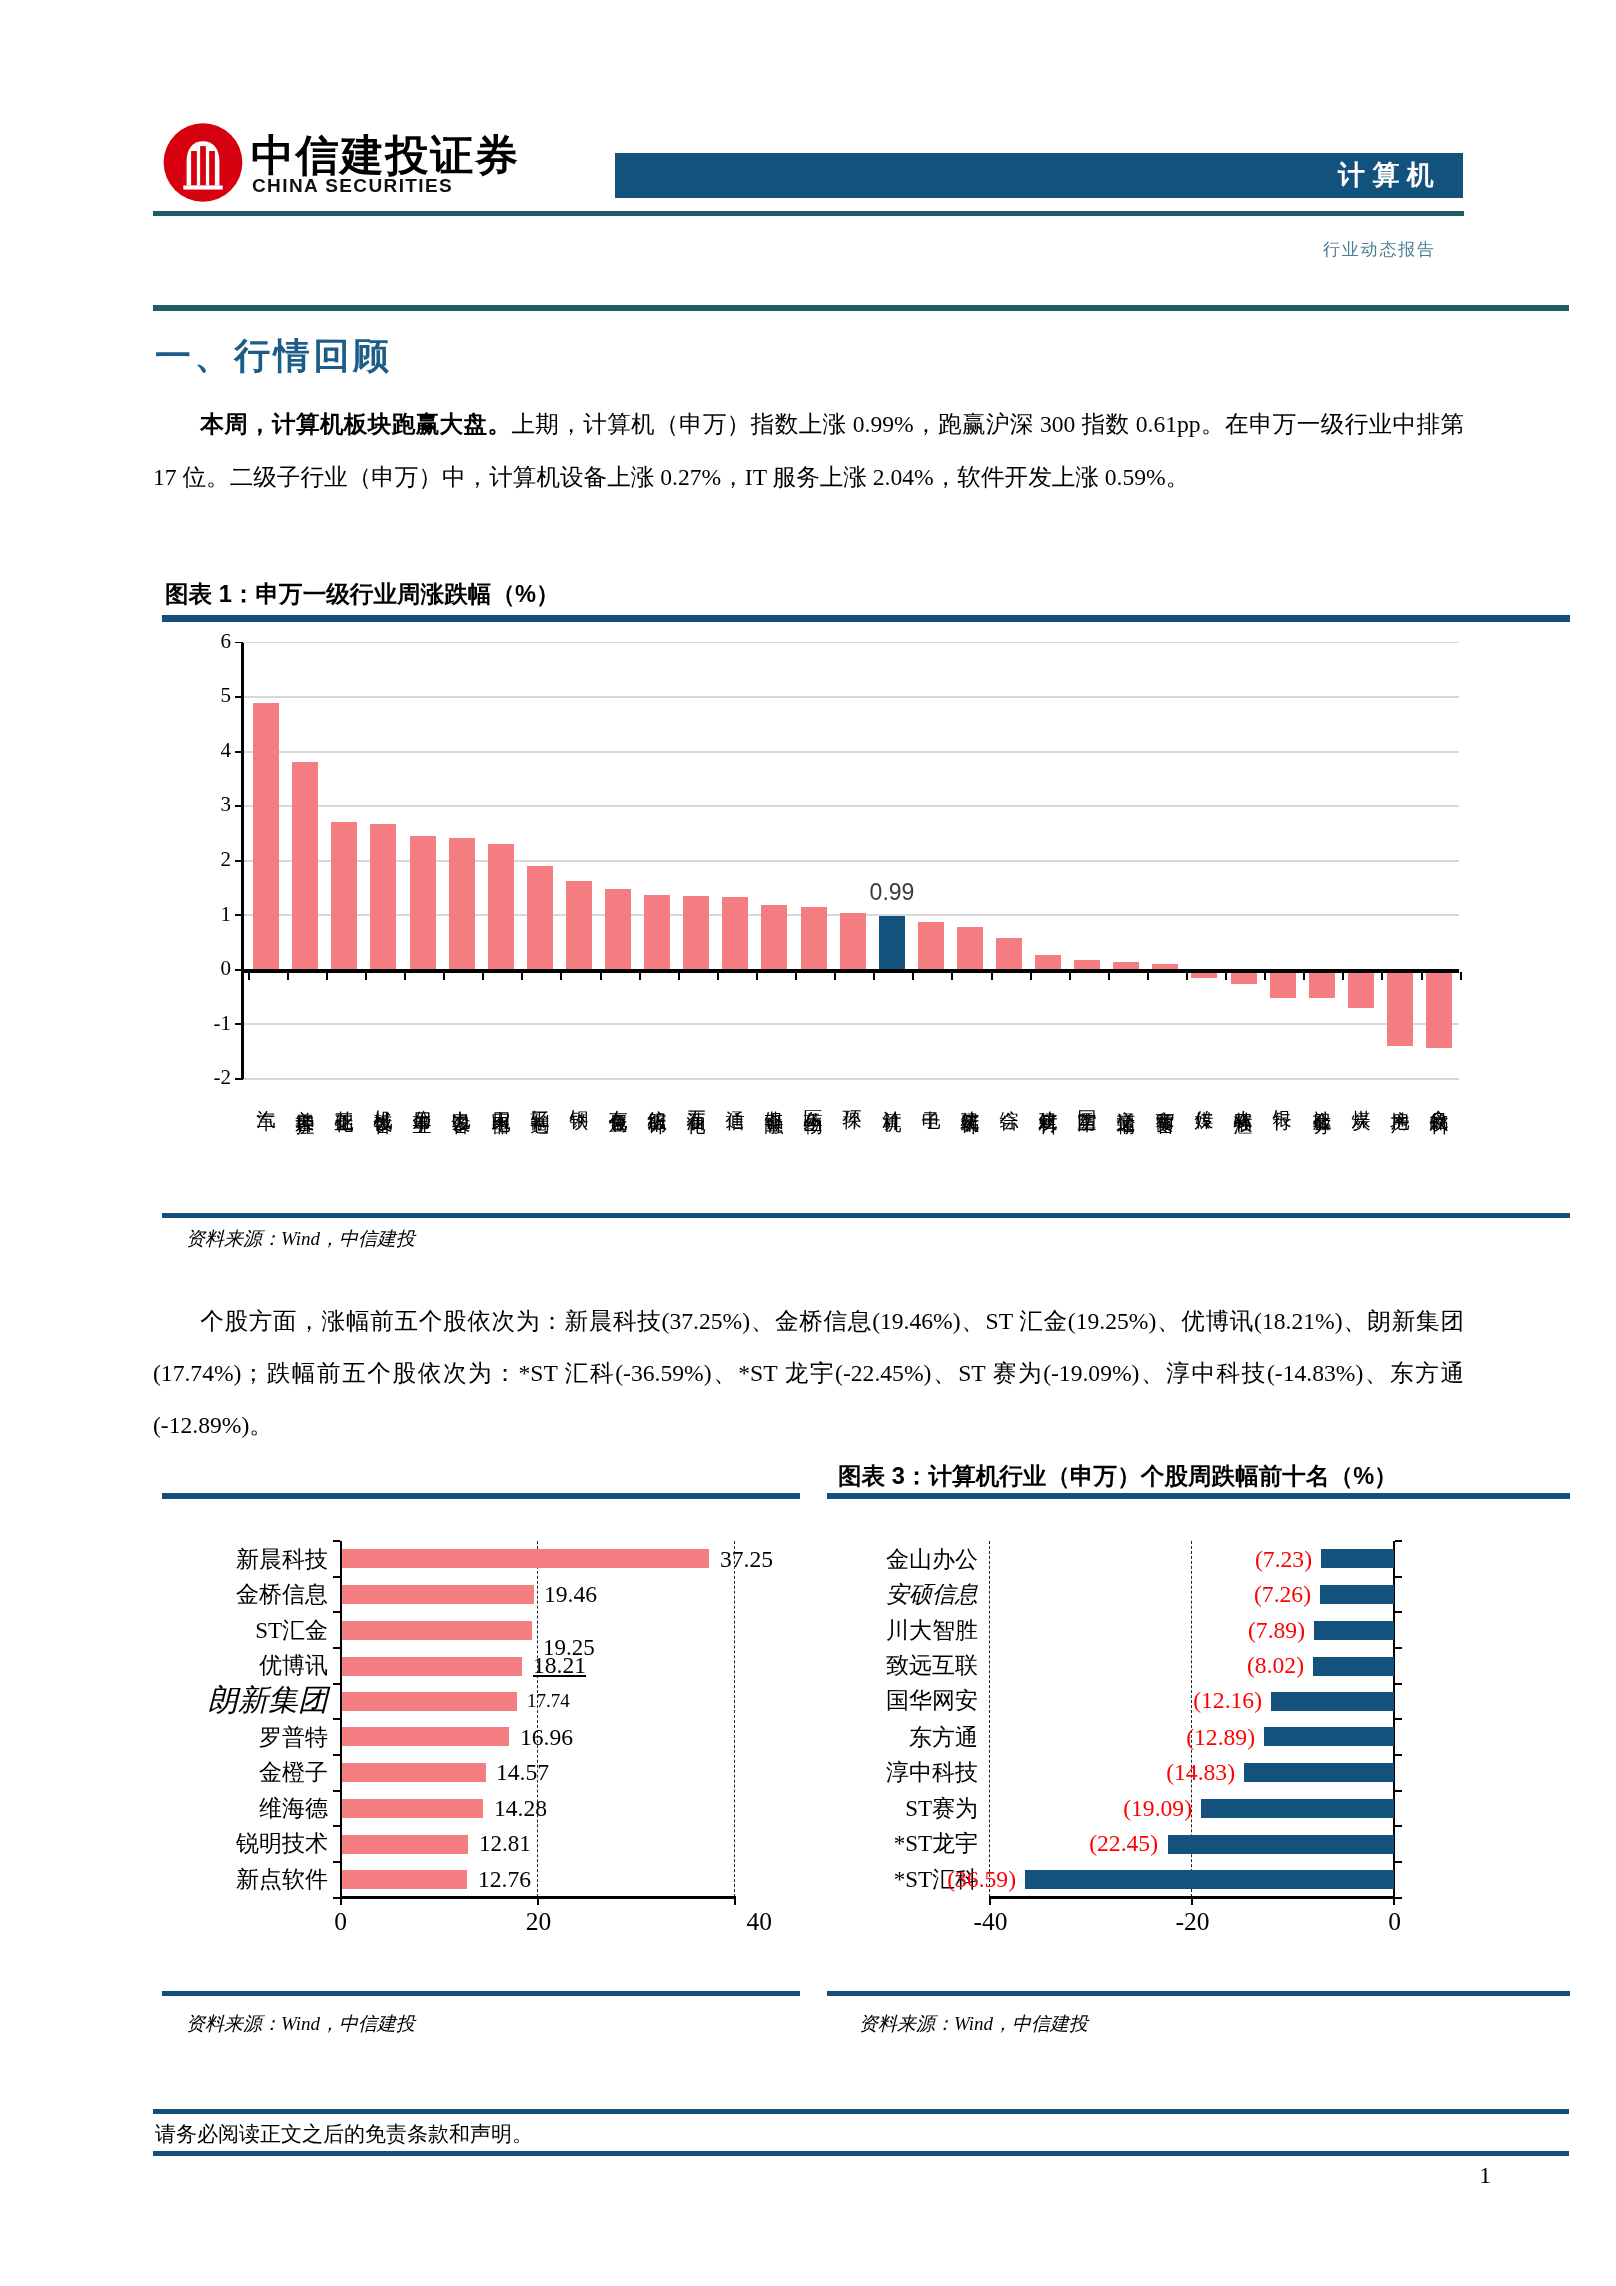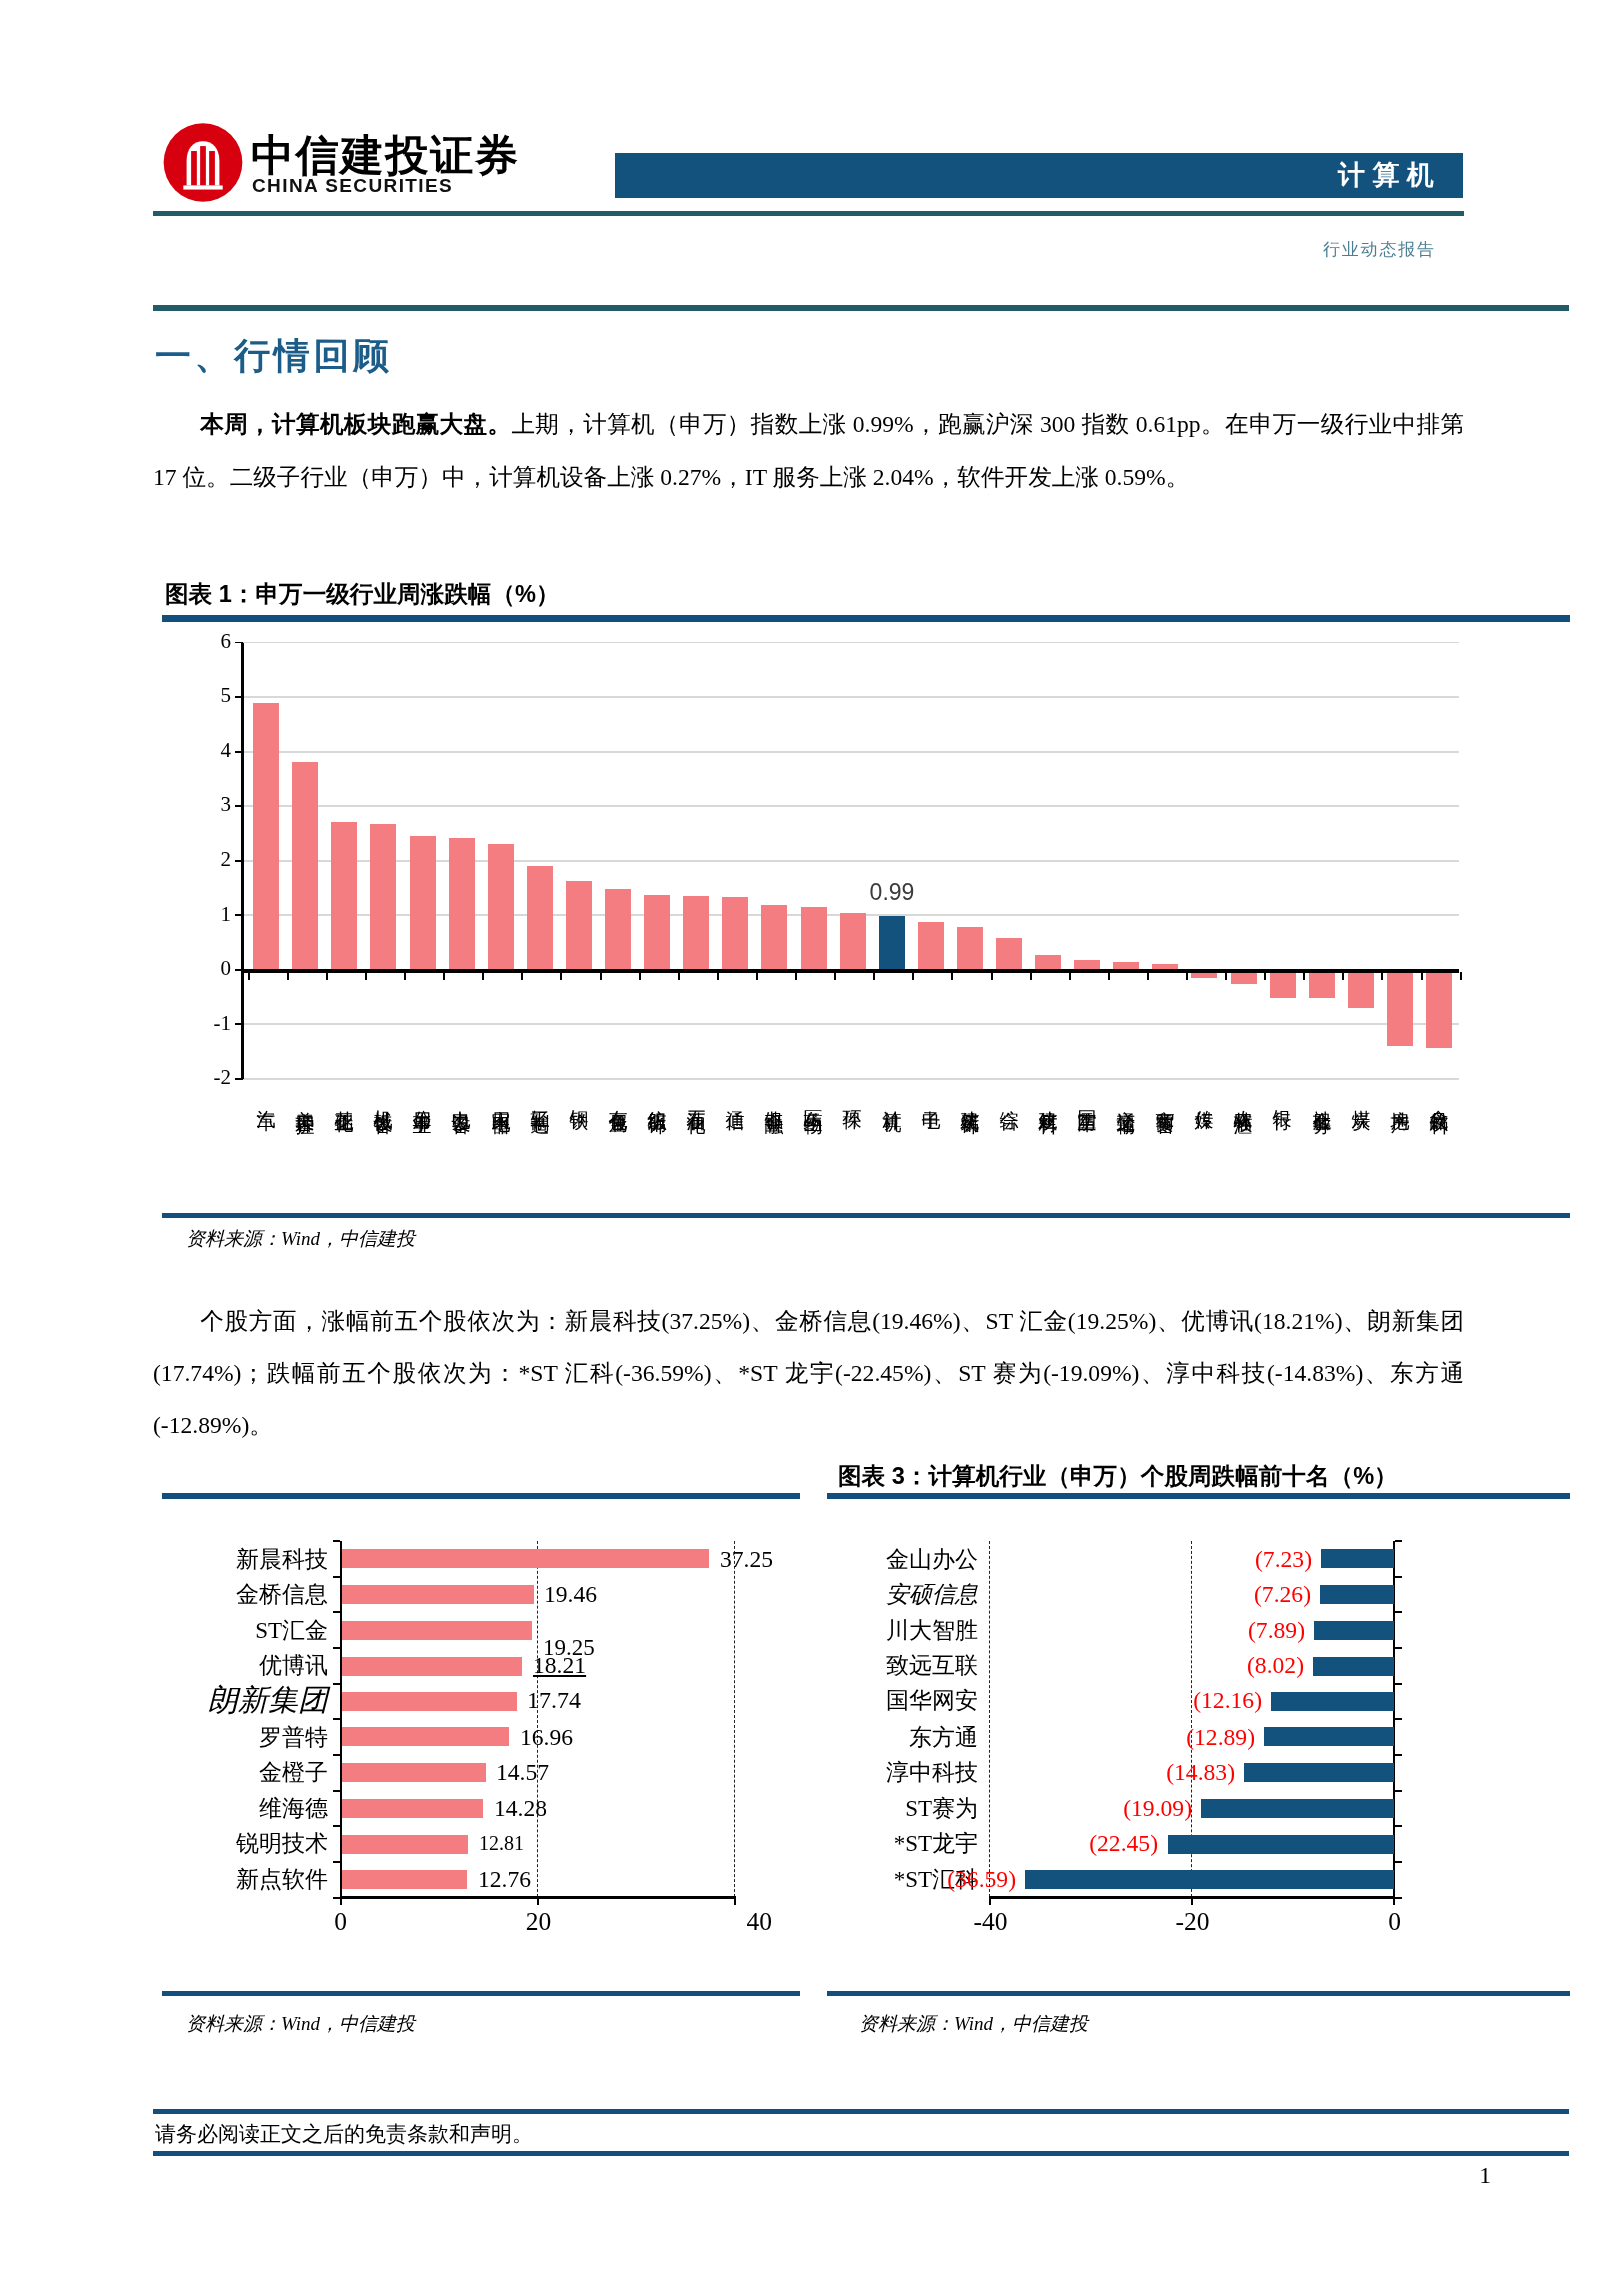--- a/index.html
+++ b/index.html
@@ -227,33 +227,33 @@
       <div class="abs" style="left: 0px; top: 49px; width: 169px; text-align: right; font-size: 23px; line-height: 27px; white-space: nowrap;">金桥信息</div>
       <div class="abs" style="left: 385px; top: 49px; font-size: 23.6px; line-height: 27px; white-space: nowrap;">19.46</div>
       <div class="abs" style="left: 183px; top: 89px; width: 190px; height: 19px; background: rgb(244, 125, 130);"></div>
       <div class="abs" style="left: 0px; top: 85px; width: 169px; text-align: right; font-size: 23px; line-height: 27px; white-space: nowrap;">ST汇金</div>
       <div class="abs" style="left: 384px; top: 102px; font-size: 23px; line-height: 27px; white-space: nowrap;">19.25</div>
       <div class="abs" style="left: 183px; top: 125px; width: 180px; height: 19px; background: rgb(244, 125, 130);"></div>
       <div class="abs" style="left: 0px; top: 120px; width: 169px; text-align: right; font-size: 23px; line-height: 27px; white-space: nowrap;">优博讯</div>
       <div class="abs" style="left: 374px; top: 120px; font-size: 23.6px; line-height: 27px; white-space: nowrap; text-decoration: underline;">18.21</div>
       <div class="abs" style="left: 183px; top: 160px; width: 175px; height: 19px; background: rgb(244, 125, 130);"></div>
       <div class="abs" style="left: 0px; top: 154px; width: 169px; text-align: right; font-size: 30px; line-height: 27px; white-space: nowrap; font-style: italic;">朗新集团</div>
-      <div class="abs" style="left: 368px; top: 155px; font-size: 24px; line-height: 27px; white-space: nowrap;">17.74</div>
+      <div class="abs" style="left: 368px; top: 155px; font-size: 19px; line-height: 27px; white-space: nowrap;">17.74</div>
       <div class="abs" style="left: 183px; top: 195px; width: 167px; height: 19px; background: rgb(244, 125, 130);"></div>
       <div class="abs" style="left: 0px; top: 192px; width: 169px; text-align: right; font-size: 23px; line-height: 27px; white-space: nowrap;">罗普特</div>
       <div class="abs" style="left: 361px; top: 192px; font-size: 23.6px; line-height: 27px; white-space: nowrap;">16.96</div>
       <div class="abs" style="left: 183px; top: 231px; width: 144px; height: 19px; background: rgb(244, 125, 130);"></div>
       <div class="abs" style="left: 0px; top: 227px; width: 169px; text-align: right; font-size: 23px; line-height: 27px; white-space: nowrap;">金橙子</div>
       <div class="abs" style="left: 337px; top: 227px; font-size: 23.6px; line-height: 27px; white-space: nowrap;">14.57</div>
       <div class="abs" style="left: 183px; top: 267px; width: 141px; height: 19px; background: rgb(244, 125, 130);"></div>
       <div class="abs" style="left: 0px; top: 263px; width: 169px; text-align: right; font-size: 23px; line-height: 27px; white-space: nowrap;">维海德</div>
       <div class="abs" style="left: 335px; top: 263px; font-size: 23.6px; line-height: 27px; white-space: nowrap;">14.28</div>
       <div class="abs" style="left: 183px; top: 303px; width: 126px; height: 19px; background: rgb(244, 125, 130);"></div>
       <div class="abs" style="left: 0px; top: 298px; width: 169px; text-align: right; font-size: 23px; line-height: 27px; white-space: nowrap;">锐明技术</div>
-      <div class="abs" style="left: 320px; top: 298px; font-size: 20px; line-height: 27px; white-space: nowrap;">12.81</div>
+      <div class="abs" style="left: 320px; top: 298px; font-size: 23px; line-height: 27px; white-space: nowrap;">12.81</div>
       <div class="abs" style="left: 183px; top: 338px; width: 125px; height: 19px; background: rgb(244, 125, 130);"></div>
       <div class="abs" style="left: 0px; top: 334px; width: 169px; text-align: right; font-size: 23px; line-height: 27px; white-space: nowrap;">新点软件</div>
       <div class="abs" style="left: 319px; top: 334px; font-size: 23.6px; line-height: 27px; white-space: nowrap;">12.76</div>
     </div>
   <div class="abs chart-host" style="left:823px;top:1532px;width:655px;height:423px;">
       <div class="abs" style="left: 166px; top: 9px; width: 0px; height: 356px; border-left: 1.8px dashed rgb(34, 34, 34);"></div>
       <div class="abs" style="left: 131px; top: 375px; width: 73px; text-align: center; font-size: 25.5px;">-40</div>
       <div class="abs" style="left: 166px; top: 364px; width: 1.8px; height: 9px; background: rgb(0, 0, 0);"></div>
       <div class="abs" style="left: 368px; top: 9px; width: 0px; height: 356px; border-left: 1.8px dashed rgb(34, 34, 34);"></div>
       <div class="abs" style="left: 333px; top: 375px; width: 73px; text-align: center; font-size: 25.5px;">-20</div>

